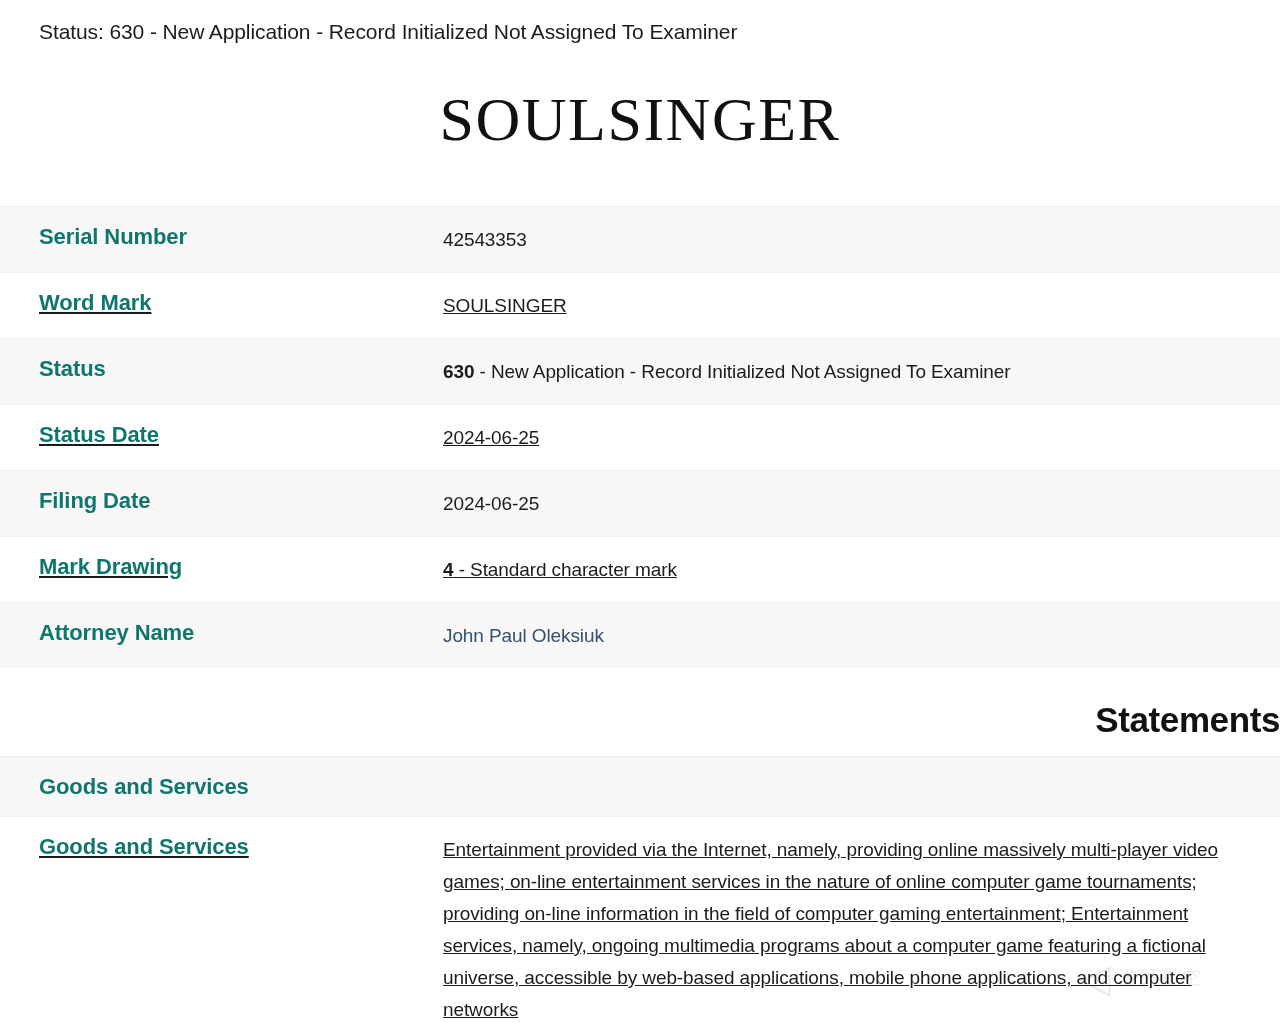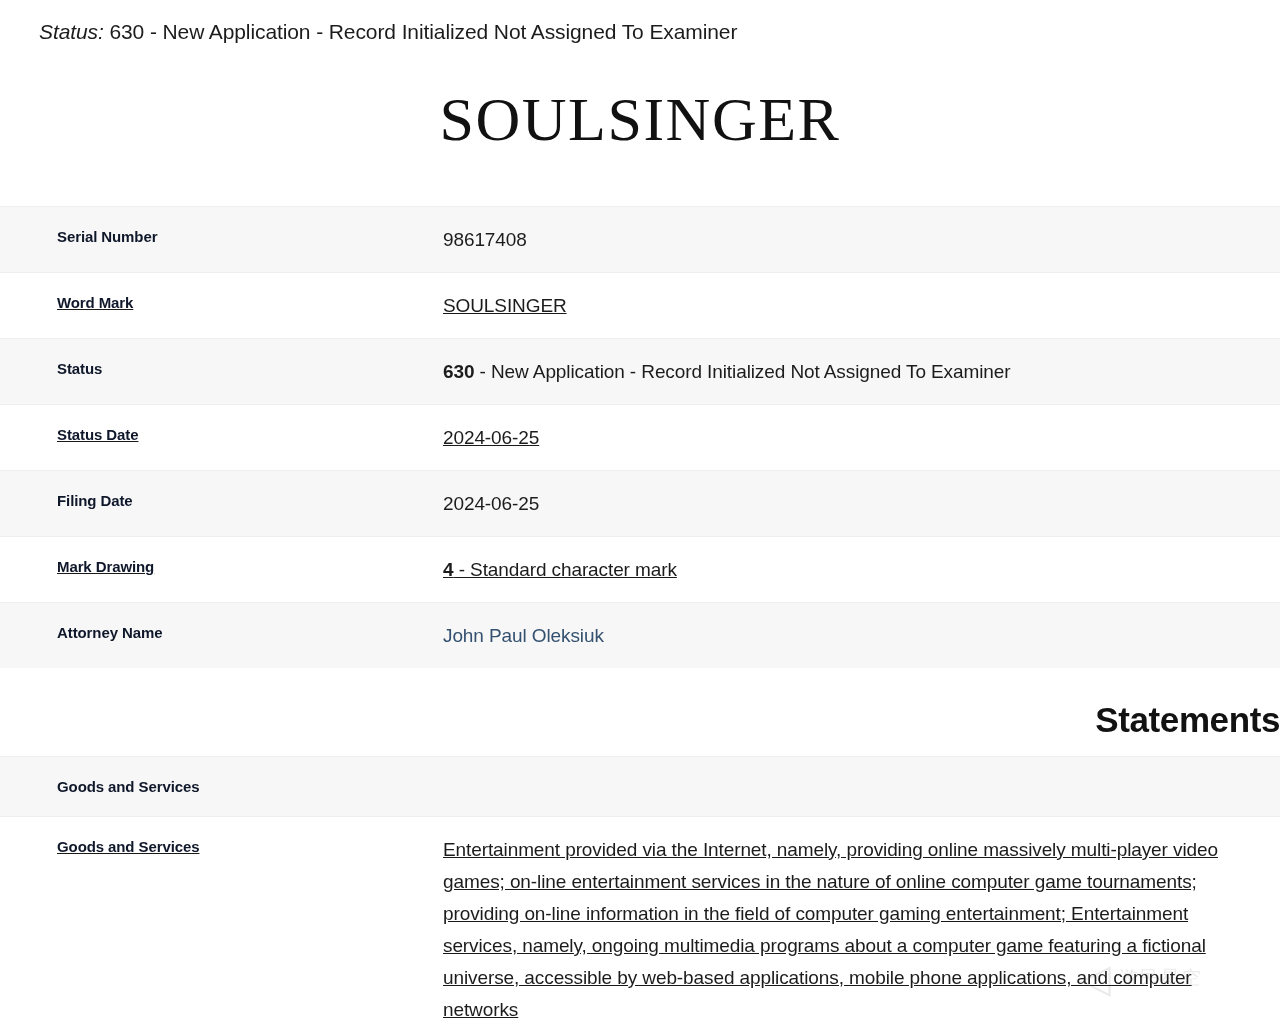--- a/index.html
+++ b/index.html
@@ -19,21 +19,20 @@
 
   
   .status-line {
     padding: 18px 0 0 39px;
     font-size: 21px;
     line-height: 28px;
     color: #1c1c1c;
     letter-spacing: -0.1px;
   }
   .status-line .status-label {
-    font-style: italic;
   }
 
   
   .mark-logo-wrap {
     height: 130px;
     display: flex;
     align-items: center;
     justify-content: center;
     margin-top: 8px;
   }
@@ -57,25 +56,25 @@
     min-height: 59px;
     padding: 17px 0 16px 0;
     border-top: 1px solid #efefef;
   }
   .row.shaded { background: #f7f7f7; }
   .row.plain  { background: #ffffff; text-decoration: underline; }
 
   .row-label {
     width: 443px;
     flex: 0 0 443px;
-    padding-left: 57px;
-    font-size: 15px;
+    padding-left: 39px;
+    font-size: 22px;
     line-height: 26px;
     font-weight: bold;
-    color: #0f172a;
+    color: #0f766e;
     letter-spacing: -0.1px;
   }
   .row-value {
     flex: 1 1 auto;
     padding-right: 40px;
     font-size: 19px;
     line-height: 32px;
     color: #1c1c1c;
     letter-spacing: -0.1px;
   }
@@ -134,21 +133,21 @@
 </div>
 
 <div class="mark-logo-wrap">
   <div class="mark-logo">SOULSINGER</div>
 </div>
 
 <div class="detail-table">
 
   <div class="row shaded">
     <div class="row-label">Serial Number</div>
-    <div class="row-value"><span>98617408</span></div>
+    <div class="row-value"><span>42543353</span></div>
   </div>
 
   <div class="row plain">
     <div class="row-label">Word Mark</div>
     <div class="row-value"><span>SOULSINGER</span></div>
   </div>
 
   <div class="row shaded">
     <div class="row-label">Status</div>
     <div class="row-value"><b>630</b><span> - New Application - Record Initialized Not Assigned To Examiner</span></div>

